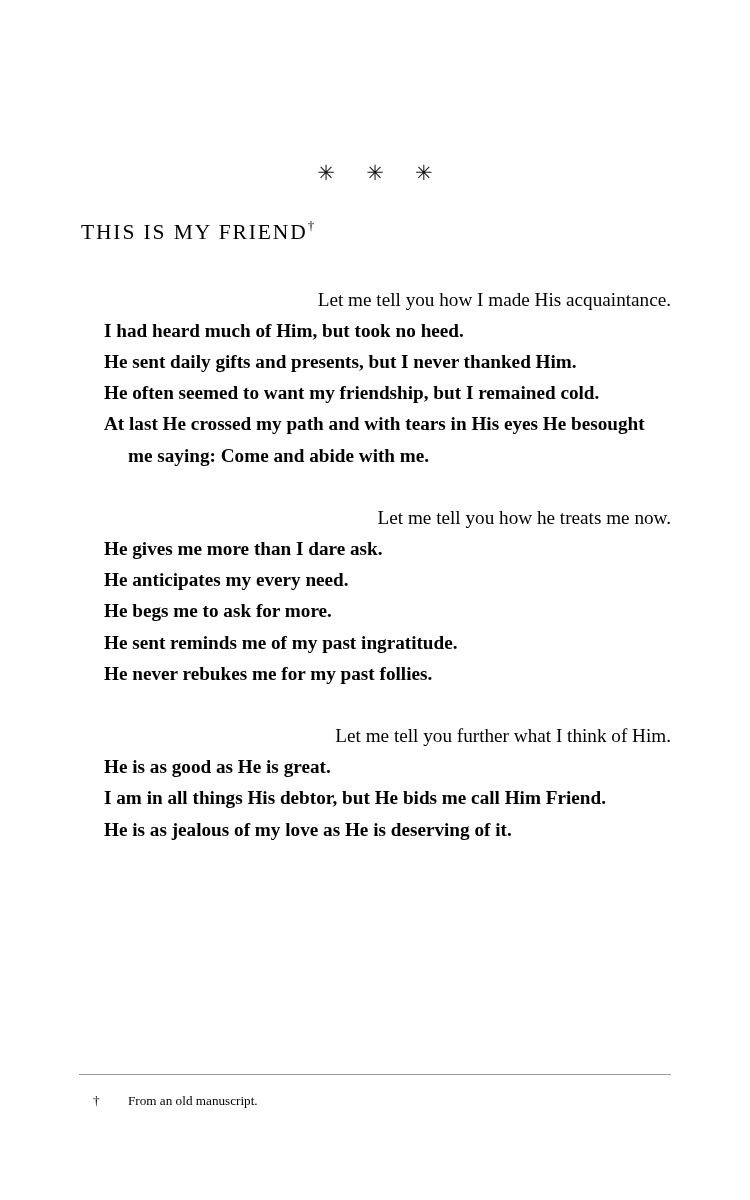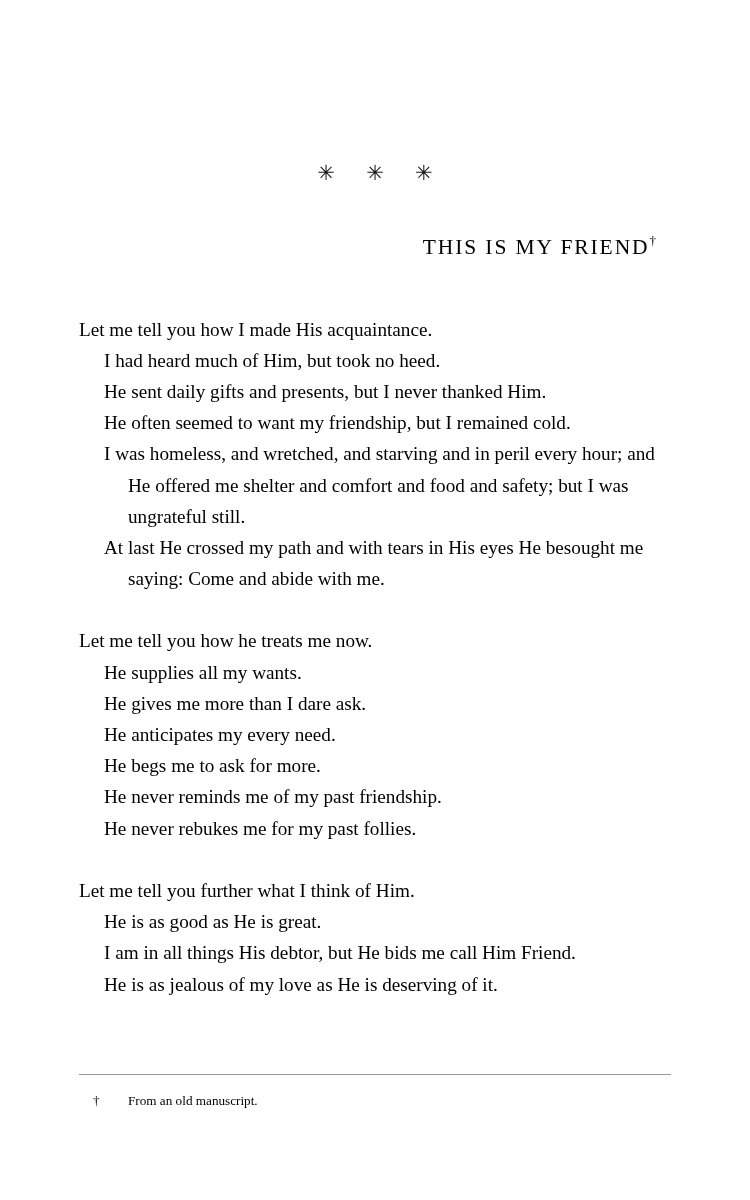--- a/index.html
+++ b/index.html
@@ -40,27 +40,27 @@
     text-indent: 13px;
     color: #111111;
     padding-top: 163px;
     height: 28px;
     box-sizing: content-box;
     user-select: none;
   }
 
   
   .title {
-    text-align: right;
+    text-align: left;
     font-size: 21.5px;
     line-height: 1.1;
     letter-spacing: 1.9px;
     text-indent: 1.9px;
     font-weight: normal;
-    margin: 15px;
+    margin: 0;
     padding-top: 30px;
     color: #000000;
     position: relative;
   }
 
   .title .dagger {
     font-size: 13px;
     vertical-align: super;
     letter-spacing: 0;
     line-height: 0;
@@ -87,26 +87,28 @@
     margin: 0;
     padding: 0;
     text-indent: 0;
     white-space: normal;
   }
 
   
   .line.lead {
     padding-left: 0;
     text-indent: 0;
+    text-align: right;
   }
 
   
   .line.indent {
     padding-left: 49px;
     text-indent: -24px;
+    font-weight: bold;
   }
 
   
   .footnote-area {
     position: absolute;
     left: 79px;
     top: 1074px;
     width: 592px;
   }
 
@@ -151,31 +153,29 @@
       <span>THIS IS MY FRIEND</span><span class="dagger">†</span>
     </h1>
 
     <div class="body">
 
       <div class="stanza">
         <p class="line lead">Let me tell you how I made His acquaintance.</p>
         <p class="line indent">I had heard much of Him, but took no heed.</p>
         <p class="line indent">He sent daily gifts and presents, but I never thanked Him.</p>
         <p class="line indent">He often seemed to want my friendship, but I remained cold.</p>
-        <p class="line indent">I was homeless, and wretched, and starving and in peril every hour; and He offered me shelter and comfort and food and safety; but I was ungrateful still.</p>
         <p class="line indent">At last He crossed my path and with tears in His eyes He besought me saying: Come and abide with me.</p>
       </div>
 
       <div class="stanza">
         <p class="line lead">Let me tell you how he treats me now.</p>
-        <p class="line indent">He supplies all my wants.</p>
         <p class="line indent">He gives me more than I dare ask.</p>
         <p class="line indent">He anticipates my every need.</p>
         <p class="line indent">He begs me to ask for more.</p>
-        <p class="line indent">He never reminds me of my past friendship.</p>
+        <p class="line indent">He sent reminds me of my past ingratitude.</p>
         <p class="line indent">He never rebukes me for my past follies.</p>
       </div>
 
       <div class="stanza">
         <p class="line lead">Let me tell you further what I think of Him.</p>
         <p class="line indent">He is as good as He is great.</p>
         <p class="line indent">I am in all things His debtor, but He bids me call Him Friend.</p>
         <p class="line indent">He is as jealous of my love as He is deserving of it.</p>
       </div>
 

